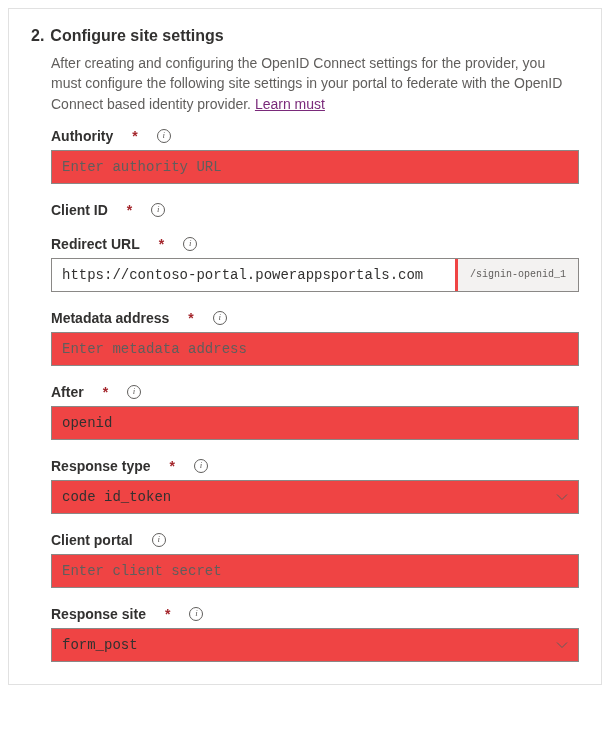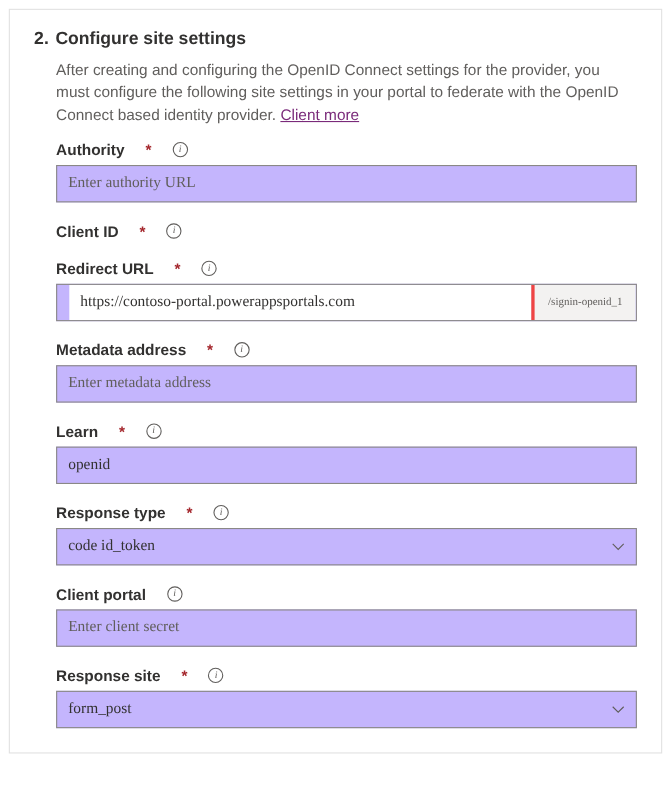--- a/index.html
+++ b/index.html
@@ -60,36 +60,35 @@
       font-size: 9px;
       line-height: 1;
       color: #605e5c;
       font-style: italic;
       font-family: Georgia, serif;
       cursor: pointer;
     }
     .input, .select-wrap, .combo {
       width: 100%;
       border: 1px solid #8a8886;
-      background: #c4b5fd;
-      font-family: Liberation Serif, serif;
+      background: #ef4444;
+      font-family: Liberation Mono, monospace;
     }
     .input {
       height: 34px;
       padding: 0 10px;
       font-size: 14px;
       color: #323130;
     }
     .input::placeholder { color: #605e5c; }
     .combo {
       display: flex;
       height: 34px;
       align-items: stretch;
       overflow: hidden;
-      padding-left: 11px;
     }
     .combo-input {
       flex: 1;
       border: none;
       padding: 0 10px;
       font-size: 14px;
       color: #323130;
       font-family: inherit;
       outline: none;
     }
@@ -123,21 +122,21 @@
 </head>
 <body>
 
 <div class="panel">
   <div class="step-row">
     <span class="step-num">2.</span>
     <span class="step-title">Configure site settings</span>
   </div>
   <p class="desc">
     <span>After creating and configuring the OpenID Connect settings for the provider, you must configure the following site settings in your portal to federate with the OpenID Connect based identity provider. </span>
-    <a class="learn-more">Client more</a>
+    <a class="learn-more">Learn must</a>
   </p>
 
   <div class="fields">
 
     <div class="field">
       <div class="label-row">
         <span class="label-text">Authority</span>
         <span class="req">*</span>
         <span class="info-icon">i</span>
       </div>
@@ -168,21 +167,21 @@
       <div class="label-row">
         <span class="label-text">Metadata address</span>
         <span class="req">*</span>
         <span class="info-icon">i</span>
       </div>
       <input class="input" placeholder="Enter metadata address" style="">
     </div>
 
     <div class="field">
       <div class="label-row">
-        <span class="label-text">Learn</span>
+        <span class="label-text">After</span>
         <span class="req">*</span>
         <span class="info-icon">i</span>
       </div>
       <input class="input" value="openid" style="">
     </div>
 
     <div class="field">
       <div class="label-row">
         <span class="label-text">Response type</span>
         <span class="req">*</span>

